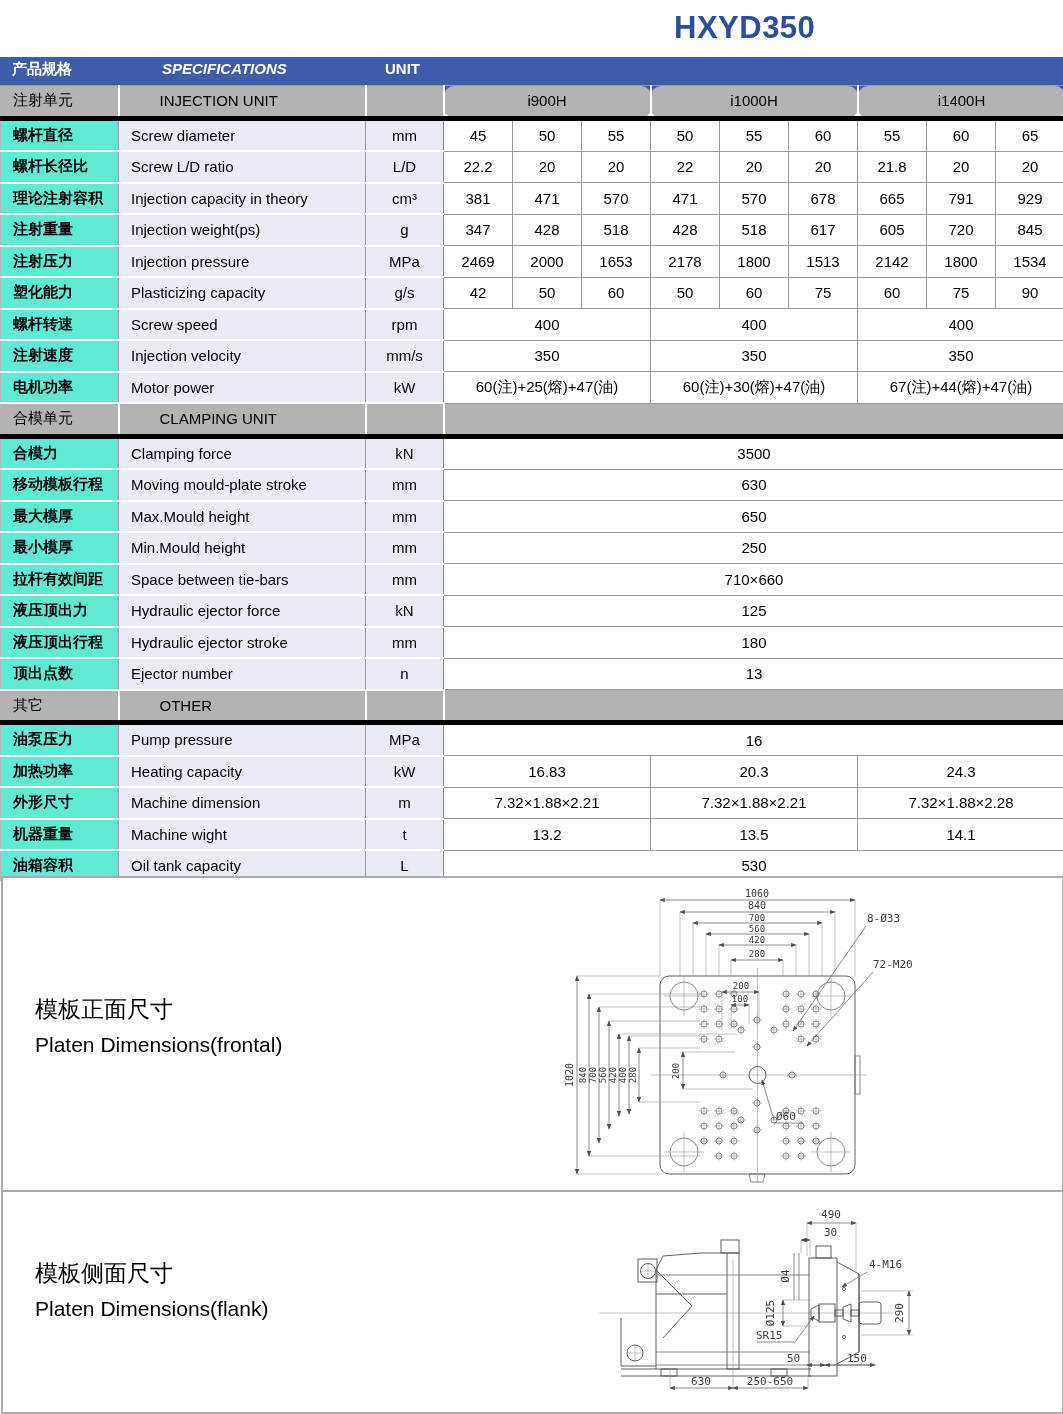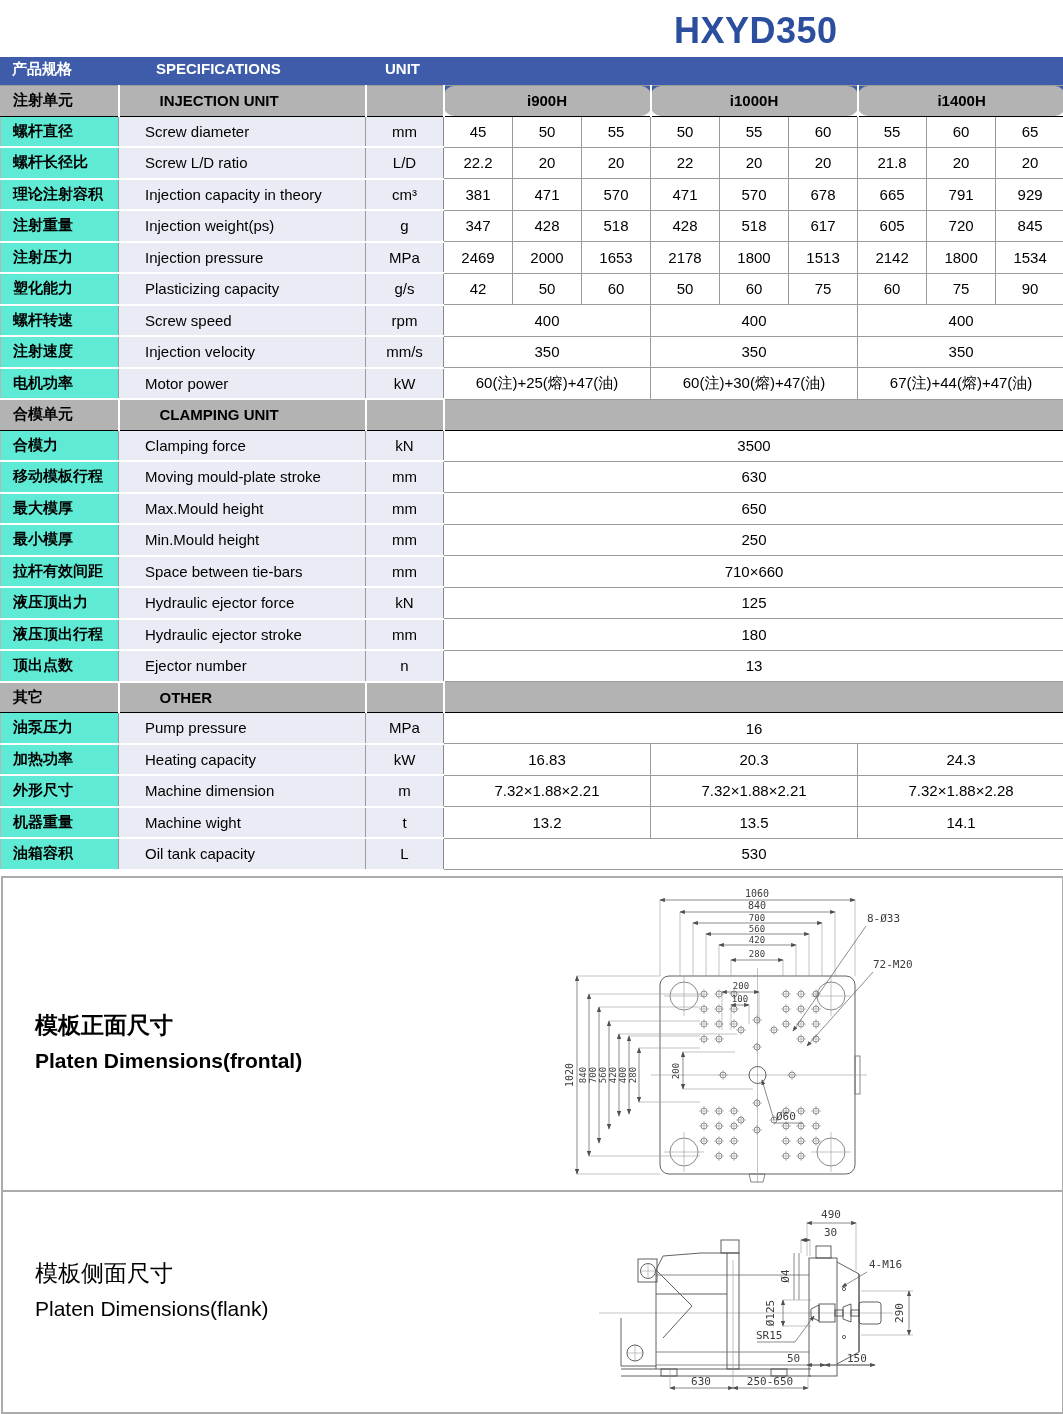--- a/index.html
+++ b/index.html
@@ -1,45 +1,45 @@
 <!DOCTYPE html>
 <html><head>
 <meta charset="utf-8">
 <style>
   html,body{margin:0;padding:0;background:#fff;}
   body{width:1063px;height:1414px;position:relative;font-family:"Liberation Sans",sans-serif;color:#000;overflow:hidden;}
 
-  .title{position:absolute;left:674px;top:10px;font-size:36px;font-weight:bold;color:#2b4f9e;letter-spacing:.5px;}
+  .title{position:absolute;left:674px;top:10px;font-size:31px;font-weight:bold;color:#2b4f9e;letter-spacing:.5px;}
 
   .header-bar{position:absolute;left:0;top:57px;width:1063px;height:36px;background:#3e5ca9;}
   .header-bar span{position:absolute;top:3px;color:#fff;font-weight:bold;font-size:15px;white-space:nowrap;}
   .hb-cn{left:12px;}
-  .hb-spec{left:156px;}
+  .hb-spec{left:162px;font-style:italic;}
   .hb-unit{left:385px;}
 
   table#spec-table{position:absolute;left:0;top:85px;width:1063px;border-collapse:collapse;table-layout:fixed;}
   #spec-table td{font-size:15px;text-align:center;padding:0;height:29.5px;white-space:nowrap;overflow:hidden;vertical-align:middle;}
   #spec-table td.cn{background:#5eead4;font-weight:bold;text-align:left;padding-left:12px;border-bottom:2px solid #fff;border-right:1px solid #9a9a9a;border-left:1px solid #b5b5b5;}
-  #spec-table td.en{background:#e9ecf4;text-align:left;padding-left:26px;border-bottom:2px solid #fff;border-right:1px solid #9a9a9a;}
+  #spec-table td.en{background:#e9ecf4;text-align:left;padding-left:12px;border-bottom:2px solid #fff;border-right:1px solid #9a9a9a;}
   #spec-table td.unit{background:#e9ecf4;border-bottom:2px solid #fff;border-right:1px solid #8a8a8a;}
   #spec-table td.val{background:#fff;border:1px solid #9a9a9a;}
-  #spec-table td.sec{background:#b3b3b3;font-weight:bold;border-top:1px solid #9a9a9a;border-bottom:1px solid #000000;}
+  #spec-table td.sec{background:#b3b3b3;font-weight:normal;border-top:1px solid #9a9a9a;border-bottom:5px solid #000000;}
   #spec-table td.sec.cn2{background:#b3b3b3;text-align:left;padding-left:12px;border-right:2px solid #fff;border-left:1px solid #b5b5b5;}
   #spec-table td.sec.en2{text-align:left;padding-left:40px;border-right:2px solid #fff;}
   #spec-table td.sec.unit2{border-right:2px solid #fff;}
   #spec-table td.sec.model{text-align:center;border-left:2px solid #fff;border-radius:10px;}
   #spec-table td.sec.blank{border-left:2px solid #fff;}
 
   .dbox{position:absolute;left:1px;width:1059px;border:2px solid #ababab;background:#fff;}
   #box-frontal{top:876px;height:312px;}
   #box-flank{top:1190px;height:220px;}
   .caption{position:absolute;left:32px;}
   .caption .cap-cn{font-size:23px;margin:0 0 8px 0;}
   .caption .cap-en{font-size:21px;margin:0;}
-  #box-frontal .caption{top:132px;font-weight:bold;}
+  #box-frontal .caption{top:116px;}
   #box-flank .caption{top:66px;}
 
   svg text{font-family:"DejaVu Sans Mono",monospace;fill:#3c3c3c;}
   .t9{font-size:9px;} .t10{font-size:10px;} .t11{font-size:11px;}
   .geo{stroke:#4f4f4f;stroke-width:0.9;fill:none;}
   .geo2{stroke:#6a6a6a;stroke-width:0.8;fill:none;}
   .dim{stroke:#5a5a5a;stroke-width:0.7;fill:none;}
   .thin{stroke:#9a9a9a;stroke-width:0.6;fill:none;}
   .svg-frontal{position:absolute;left:552px;top:6px;}
   .svg-flank{position:absolute;left:558px;top:4px;}

